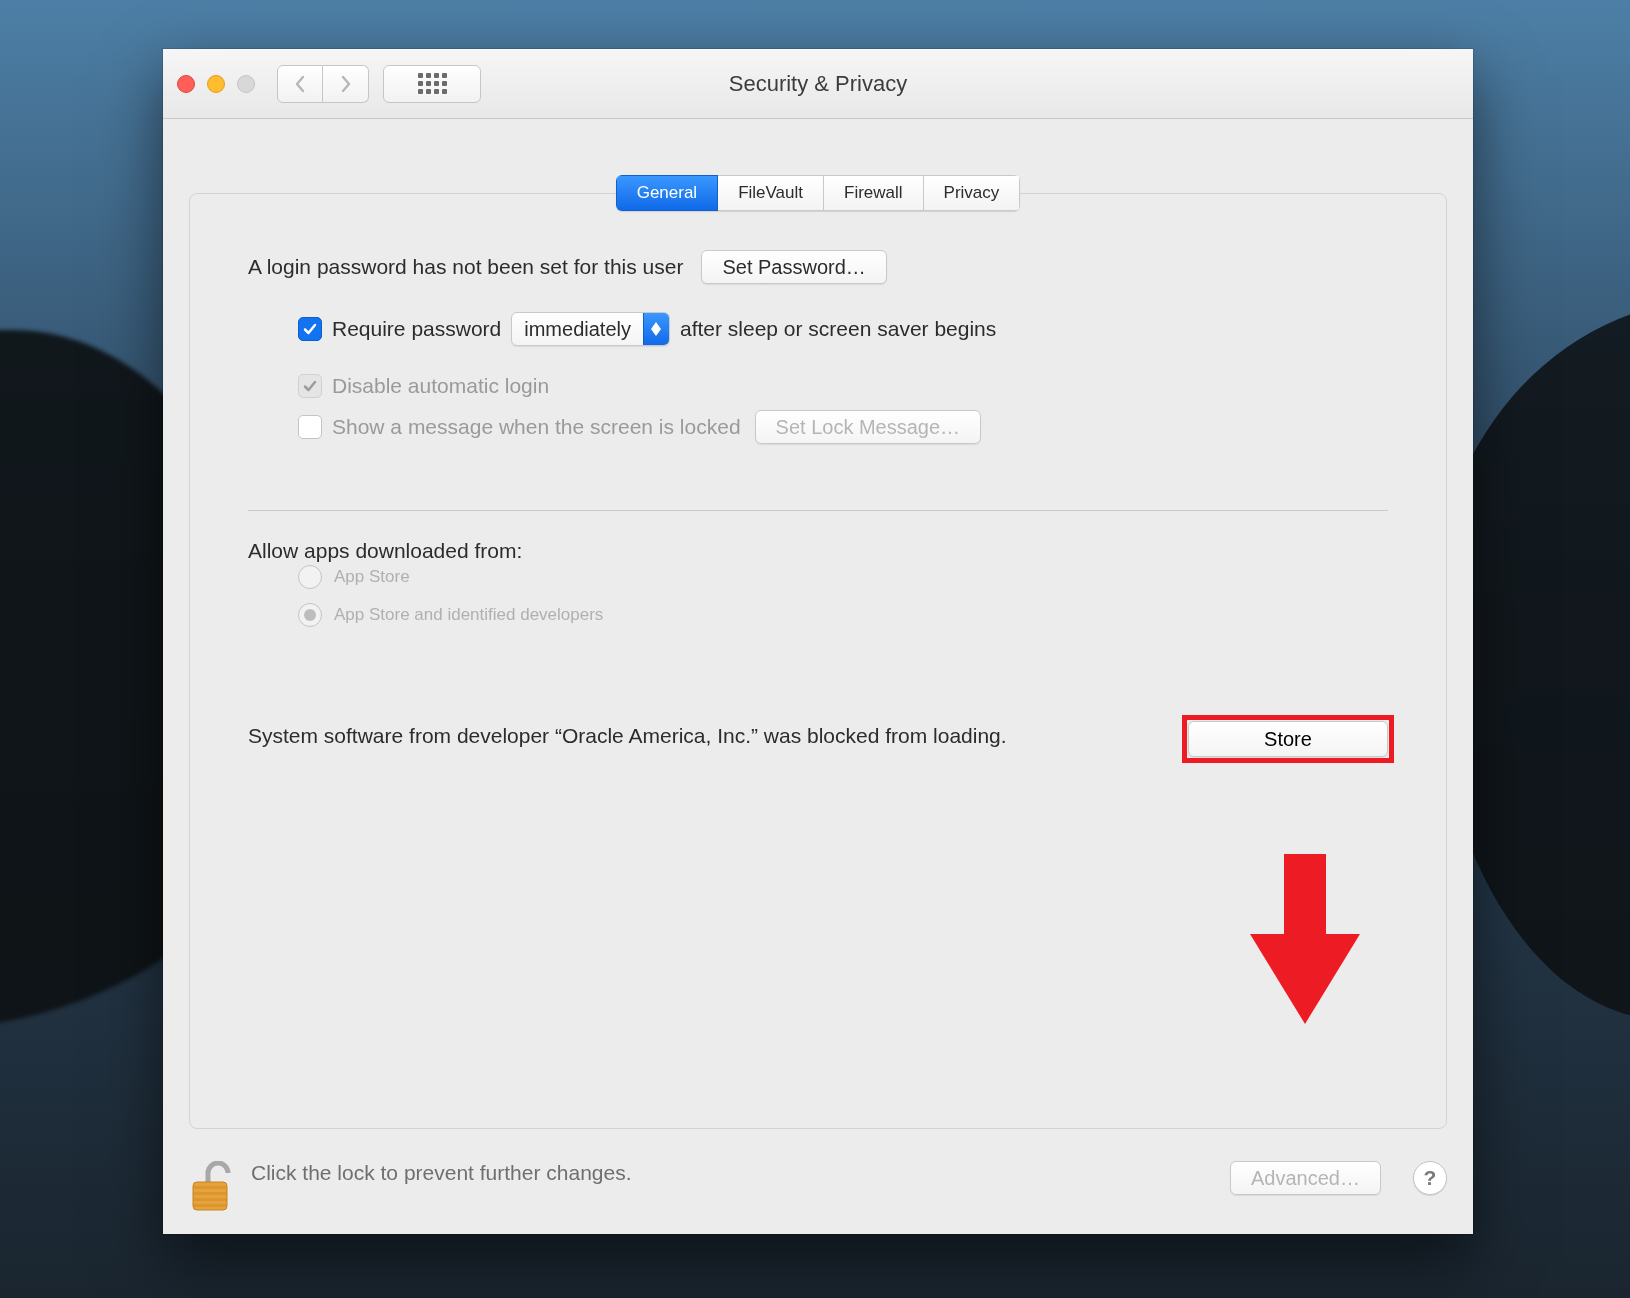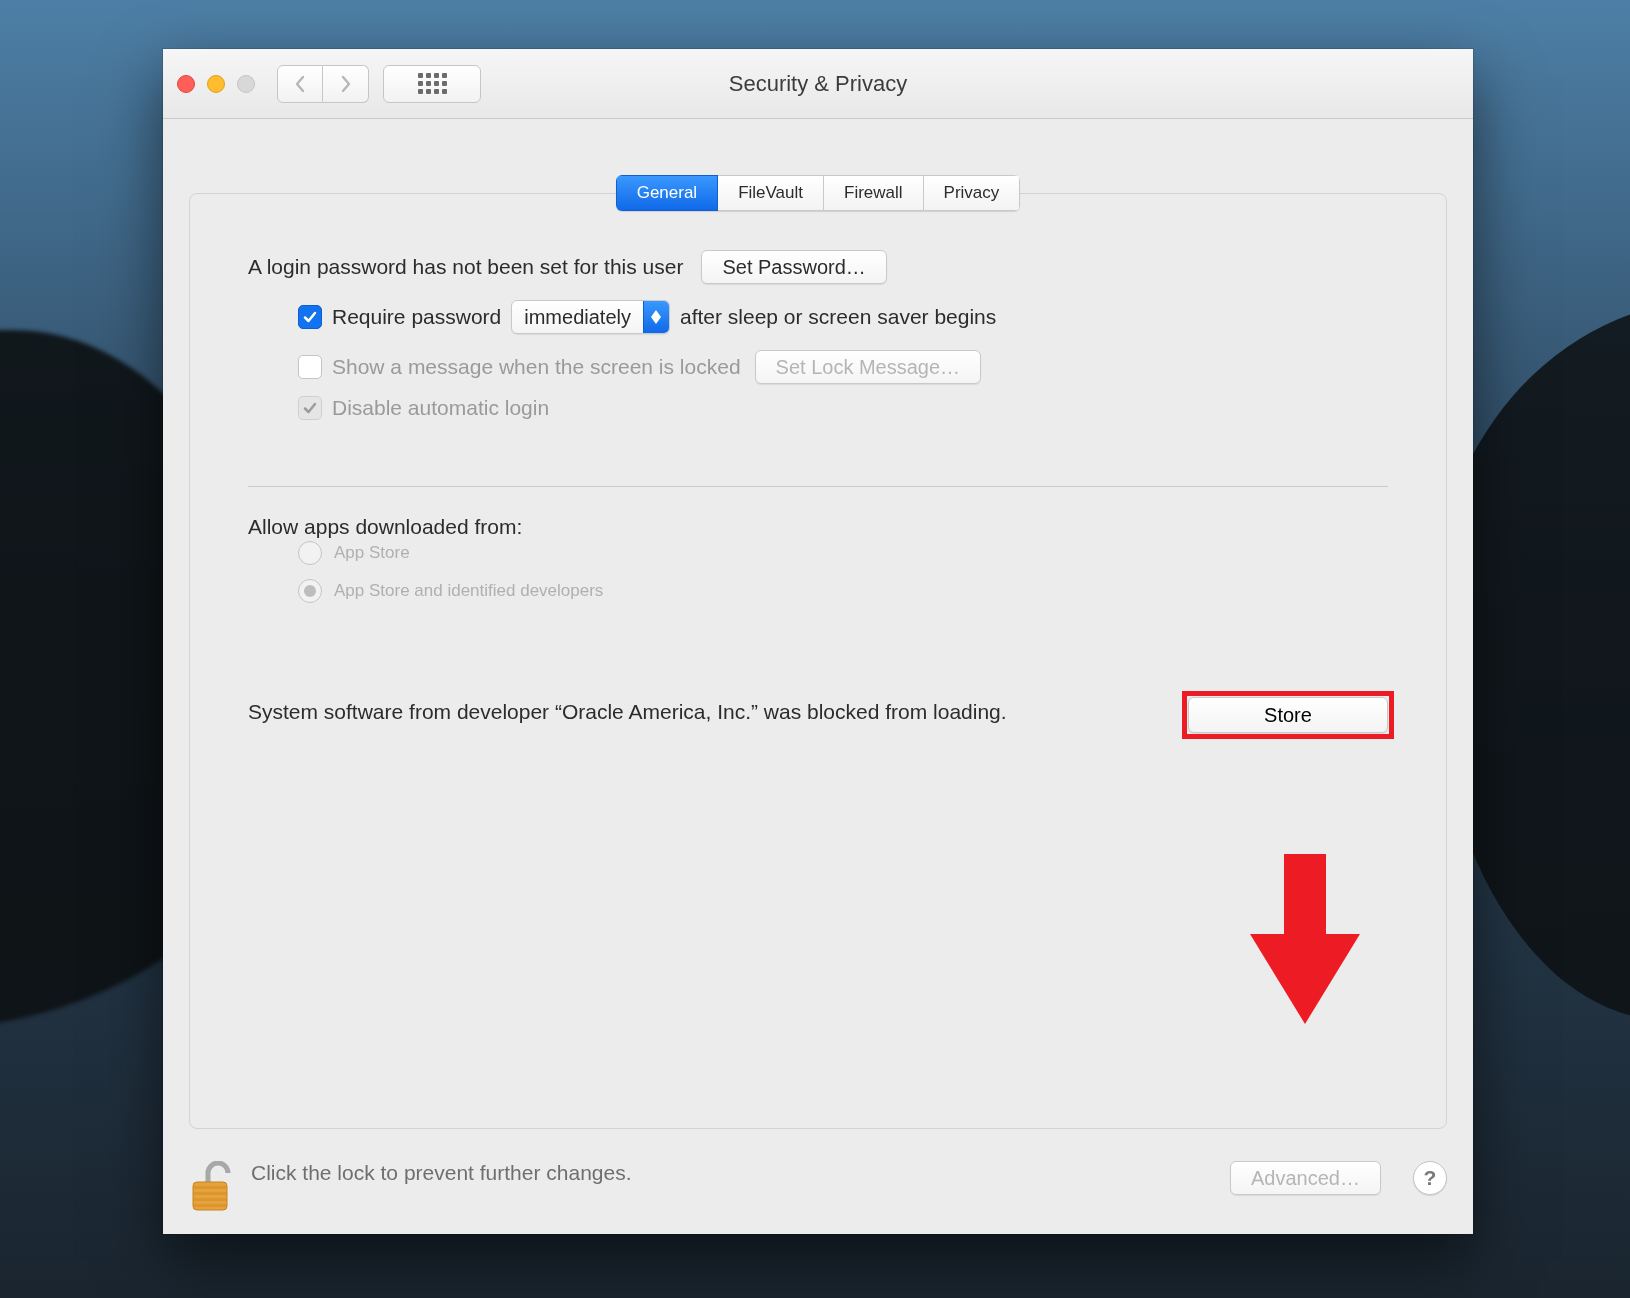--- a/index.html
+++ b/index.html
@@ -131,21 +131,21 @@
     border:1px solid #c4c4c4; background:#fff;
   }
   .checkbox.checked { background:#1173f0; border-color:#0b5fd0; }
   .checkbox.checked svg { display:block; }
   .checkbox svg { display:none; }
   .checkbox.dim { }
 
   .select-pill {
     display:inline-flex; align-items:center; height:34px;
     border:1px solid #c9c9c9; border-radius:6px; overflow:hidden;
-    background:linear-gradient(#ffffff,#f4f4f4); margin:4px 10px;
+    background:linear-gradient(#ffffff,#f4f4f4); margin:16px 10px;
     box-shadow:0 1px 1px rgba(0,0,0,0.08);
   }
   .select-pill .lbl { padding:0 12px; font-size:20px; }
   .select-pill .btn {
     width:26px; height:100%; background:linear-gradient(#3a98fe,#1069e8);
     display:flex; flex-direction:column; align-items:center; justify-content:center;
     border-left:1px solid #0b5fd0;
   }
   .select-pill .btn svg { display:block; }
 
@@ -280,35 +280,35 @@
               </svg>
             <svg width="10" height="7" viewBox="0 0 10 7">
                 <polygon points="0,0 10,0 5,7" fill="#fff"></polygon>
               </svg>
           </span>
         </span>
         <span>after sleep or screen saver begins</span>
       </div>
 
       <div class="row indent dim">
+        <span class="checkbox checked" style="background:#e5e5e5; border-color:#d0d0d0;">
+          <svg width="16" height="16" viewBox="0 0 16 16">
+              <polyline points="3,8.5 6.5,12 13,4" fill="none" stroke="#9c9c9c" stroke-width="2.5" stroke-linecap="round" stroke-linejoin="round"></polyline>
+            </svg>
+        </span>
+        <span>Disable automatic login</span>
+      </div>
+
+      <div class="row indent dim">
         <span class="checkbox dim">
           
         </span>
         <span>Show a message when the screen is locked</span>
         <span style="width:14px"></span>
         <button class="mac-btn disabled">Set Lock Message…</button>
-      </div>
-
-      <div class="row indent dim">
-        <span class="checkbox checked" style="background:#e5e5e5; border-color:#d0d0d0;">
-          <svg width="16" height="16" viewBox="0 0 16 16">
-              <polyline points="3,8.5 6.5,12 13,4" fill="none" stroke="#9c9c9c" stroke-width="2.5" stroke-linecap="round" stroke-linejoin="round"></polyline>
-            </svg>
-        </span>
-        <span>Disable automatic login</span>
       </div>
 
       <div class="divider"></div>
 
       <div class="section-heading">Allow apps downloaded from:</div>
 
       <div class="radio-row">
         <span class="radio"></span>
         <span>App Store</span>
       </div>

